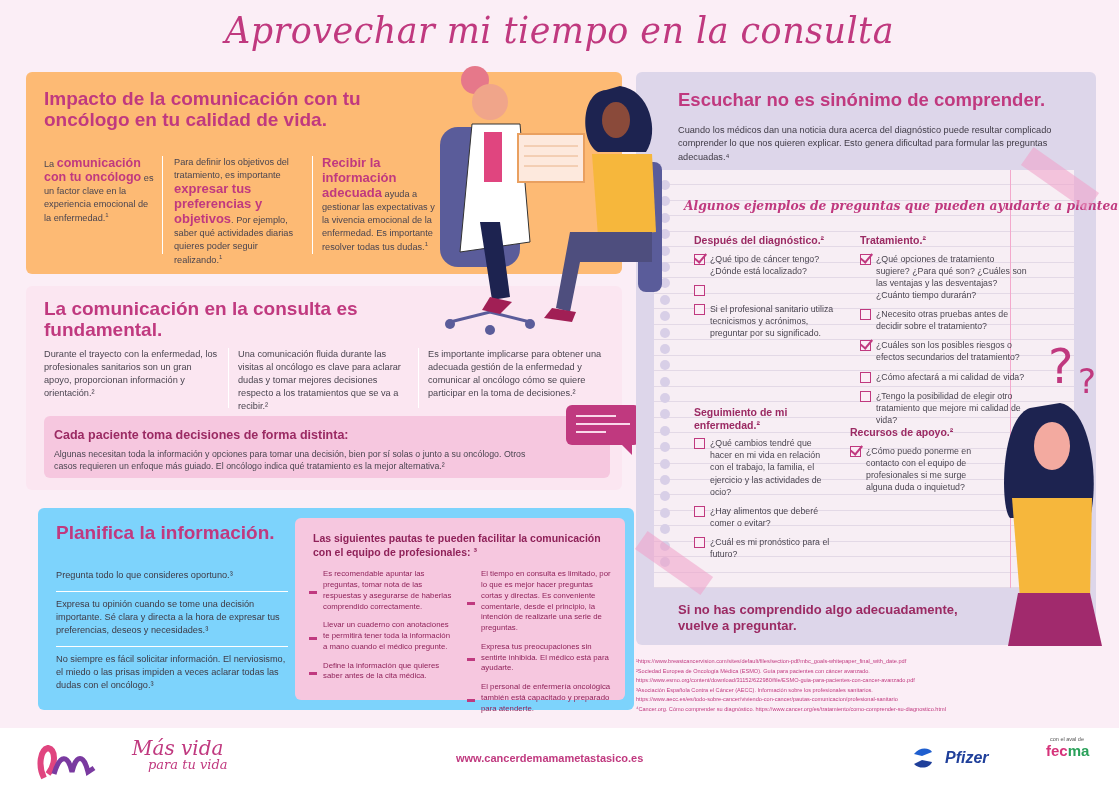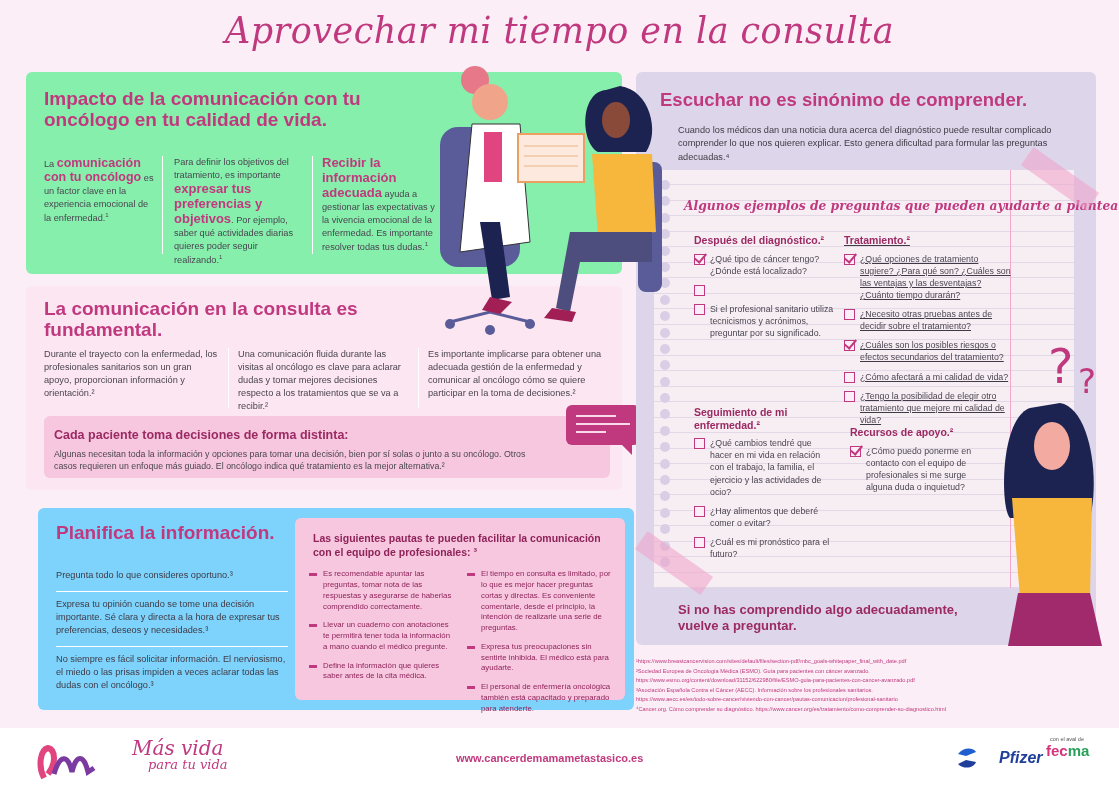--- a/index.html
+++ b/index.html
@@ -10,21 +10,21 @@
     color: #3f3a45;
     position: relative;
   }
   .title {
     position: absolute; left: 0; top: 8px; width: 1119px; text-align: center;
     font-family: "DejaVu Serif", serif; font-style: italic;
     font-size: 38px; color: #c0397f; letter-spacing: 0.5px;
     transform: scaleX(0.92);
   }
   .card {
-    position: absolute; background: #86efac; border-radius: 6px;
+    position: absolute; background: #fdba74; border-radius: 6px;
   }
   h2.sec {
     color: #c0397f; font-weight: bold; line-height: 1.12;
   }
   .col p, .small { font-size: 9.2px; line-height: 1.42; color: #4a4550; }
   .divider-v { position: absolute; top: 0; bottom: 0; width: 1px; background: #fff; }
   sup { font-size: 6px; }
 
   
   #s1 { left: 26px; top: 72px; width: 596px; height: 202px; }
@@ -62,26 +62,26 @@
   #s3 .plist { position: absolute; left: 18px; top: 55px; width: 232px; }
   #s3 .plist p { font-size: 9.2px; line-height: 1.42; padding: 6px 0 9px; border-bottom: 1px solid #fff; }
   #s3 .plist p:last-child { border-bottom: none; }
   #s3 .pautas {
     position: absolute; left: 257px; top: 10px; width: 330px; height: 182px;
     background: #f6c7df; border-radius: 6px; padding: 14px 14px;
   }
   #s3 .pautas h3 { font-size: 10.5px; color: #8f2259; line-height: 1.3; margin-left: 4px; }
   #s3 .pcols { display: flex; gap: 14px; margin-top: 10px; }
   #s3 .pcol { width: 145px; }
-  #s3 .pitem { display: flex; gap: 6px; font-size: 7.8px; line-height: 1.38; color: #8f2259; margin-bottom: 8px; }
+  #s3 .pitem { display: flex; gap: 6px; font-size: 7.8px; line-height: 1.38; color: #8f2259; margin-bottom: 8px; align-items: center; }
   #s3 .dash { flex: 0 0 8px; height: 3px; background: #c0397f; margin-top: 4px; }
 
   
   #right { position: absolute; left: 636px; top: 72px; width: 460px; height: 573px; background: #ddd6ea; border-radius: 6px; }
-  #right h2 { position: absolute; left: 24px; top: 18px; font-size: 18.5px; }
+  #right h2 { position: absolute; left: 42px; top: 18px; font-size: 18.5px; }
   #right .intro { position: absolute; left: 42px; top: 52px; width: 390px; font-size: 9.2px; line-height: 1.45; }
   .notebook {
     position: absolute; left: 18px; top: 98px; width: 420px; height: 418px;
     background: #f7eef4;
     background-image: repeating-linear-gradient(to bottom, transparent 0, transparent 14.5px, #e3d9e6 14.5px, #e3d9e6 15.5px);
   }
   .notebook .margin { position: absolute; left: 356px; top: 0; bottom: 0; width: 1px; background: #f3a9cc; }
   .notebook .holes { position: absolute; left: 6px; top: 10px; }
   .notebook .holes i { display: block; width: 10px; height: 10px; border-radius: 50%; background: #d8cfe7; margin-bottom: 6.4px; }
   .tape { position: absolute; width: 80px; height: 22px; background: rgba(240,160,200,0.55); }
@@ -101,21 +101,21 @@
 
   .refs { position: absolute; left: 636px; top: 657px; width: 470px; font-size: 5.6px; line-height: 1.7; color: #c0397f; }
 
   
   .illu { position: absolute; }
   .footer { position: absolute; left: 0; top: 728px; width: 1119px; height: 63px; background: #ffffff; }
   .footer .url { position: absolute; left: 456px; top: 24px; font-size: 11px; font-weight: bold; color: #c0397f; }
   .footer .mv { position: absolute; left: 132px; top: 10px; font-family: "DejaVu Serif", serif; font-style: italic; color: #c0397f; line-height: 1; }
   .footer .mv .a { font-size: 20px; }
   .footer .mv .b { font-size: 13px; margin-left: 16px; display: block; }
-  .pfizer { position: absolute; left: 956px; top: 18px; display: flex; align-items: center; gap: 21px; }
+  .pfizer { position: absolute; left: 912px; top: 18px; display: flex; align-items: center; gap: 11px; }
   .pfizer span { font-style: italic; font-weight: bold; color: #1f3f9a; font-size: 16px; }
   .fecma { position: absolute; left: 1042px; top: 8px; }
   .fecma .lbl { font-size: 5.5px; color: #555; margin-left: 8px; }
   .fecma .name { font-size: 15px; font-weight: bold; color: #2aa15a; margin-left: 4px; }
   .fecma .name b { color: #d6337a; }
 </style>
 </head>
 <body>
 
 <div class="title">Aprovechar mi tiempo en la consulta</div>
@@ -242,21 +242,21 @@
         </div>
       <div class="q">
           <span class="cb"></span>
         </div>
       <div class="q">
           <span class="cb"></span>
           <span>Si el profesional sanitario utiliza tecnicismos y acrónimos, preguntar por su significado.</span>
         </div>
     </div>
 
-    <div class="qgroup" style="left:190px; top:64px; width:168px;text-decoration:underline;">
+    <div class="qgroup" style="left:206px; top:64px; width:168px;">
       <h4>Tratamiento.²</h4>
       <div class="q">
           <span class="cb checked"></span>
           <span>¿Qué opciones de tratamiento sugiere? ¿Para qué son? ¿Cuáles son las ventajas y las desventajas? ¿Cuánto tiempo durarán?</span>
         </div>
       <div class="q">
           <span class="cb"></span>
           <span>¿Necesito otras pruebas antes de decidir sobre el tratamiento?</span>
         </div>
       <div class="q">

